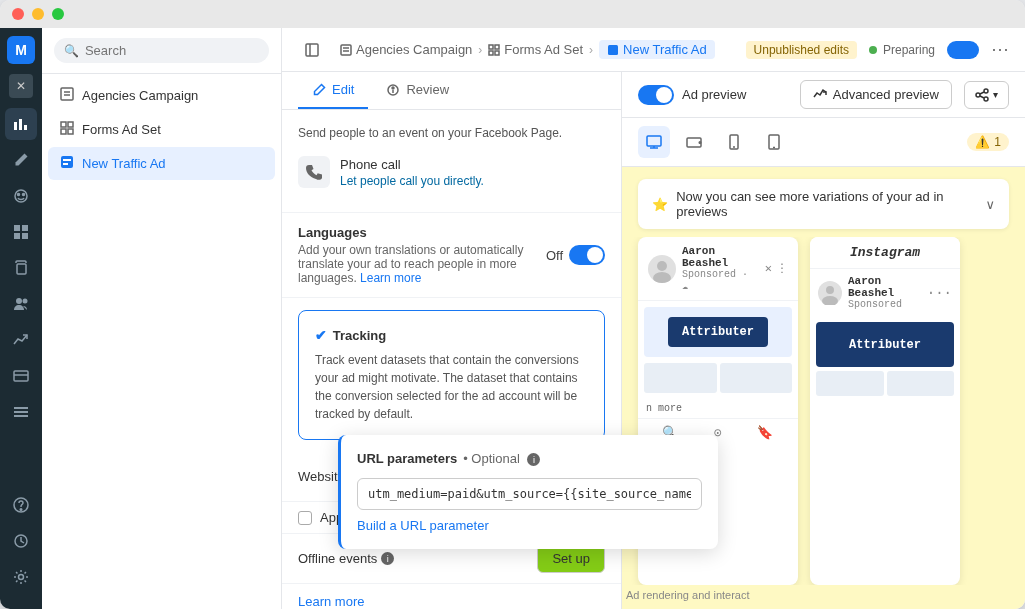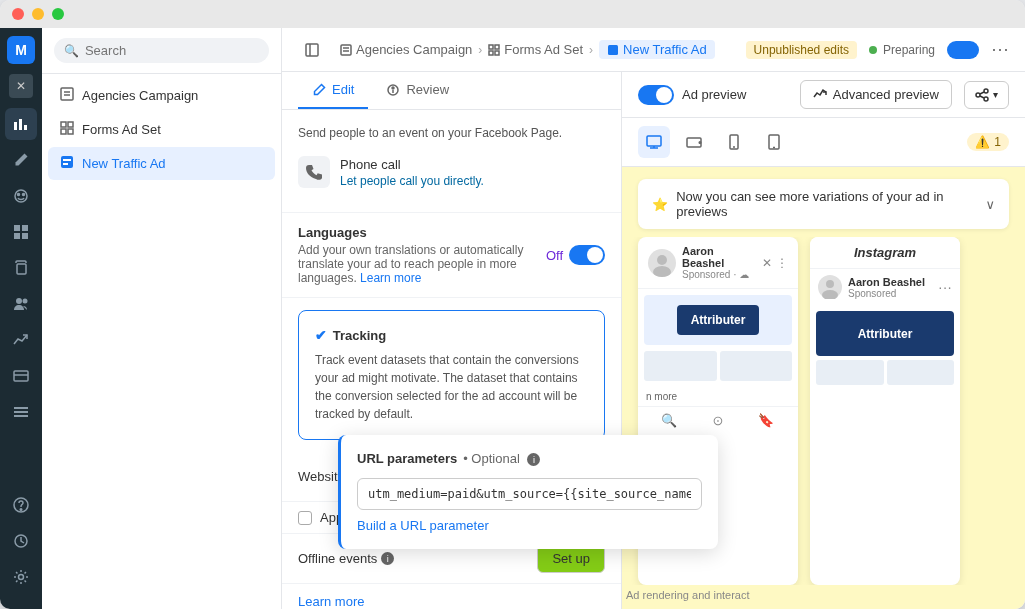--- a/index.html
+++ b/index.html
@@ -351,21 +351,21 @@
       content: '';
       width: 16px;
       height: 16px;
       background: white;
       border-radius: 50%;
       position: absolute;
       top: 2px;
       right: 2px;
     }
 
-    .toggle-off-label { font-size: 13px; color: #6d28d9; }
+    .toggle-off-label { font-size: 13px; color: #404040; }
 
     .tracking-section {
       padding: 16px;
       border: 1px solid #1877f2;
       border-radius: 8px;
       margin: 12px 16px;
     }
 
     .tracking-title {
       display: flex;
@@ -593,20 +593,21 @@
 
     .star-icon { color: #f5a623; }
     .chevron-btn { margin-left: auto; color: #666; cursor: pointer; }
 
     .preview-cards {
       display: flex;
       gap: 12px;
       padding: 0 16px;
       flex: 1;
       overflow: hidden;
+      font-family: Liberation Mono, monospace;
     }
 
     .preview-card {
       background: #fff;
       border-radius: 8px;
       overflow: hidden;
       box-shadow: 0 2px 8px rgba(0,0,0,0.1);
       width: 160px;
       flex-shrink: 0;
     }

